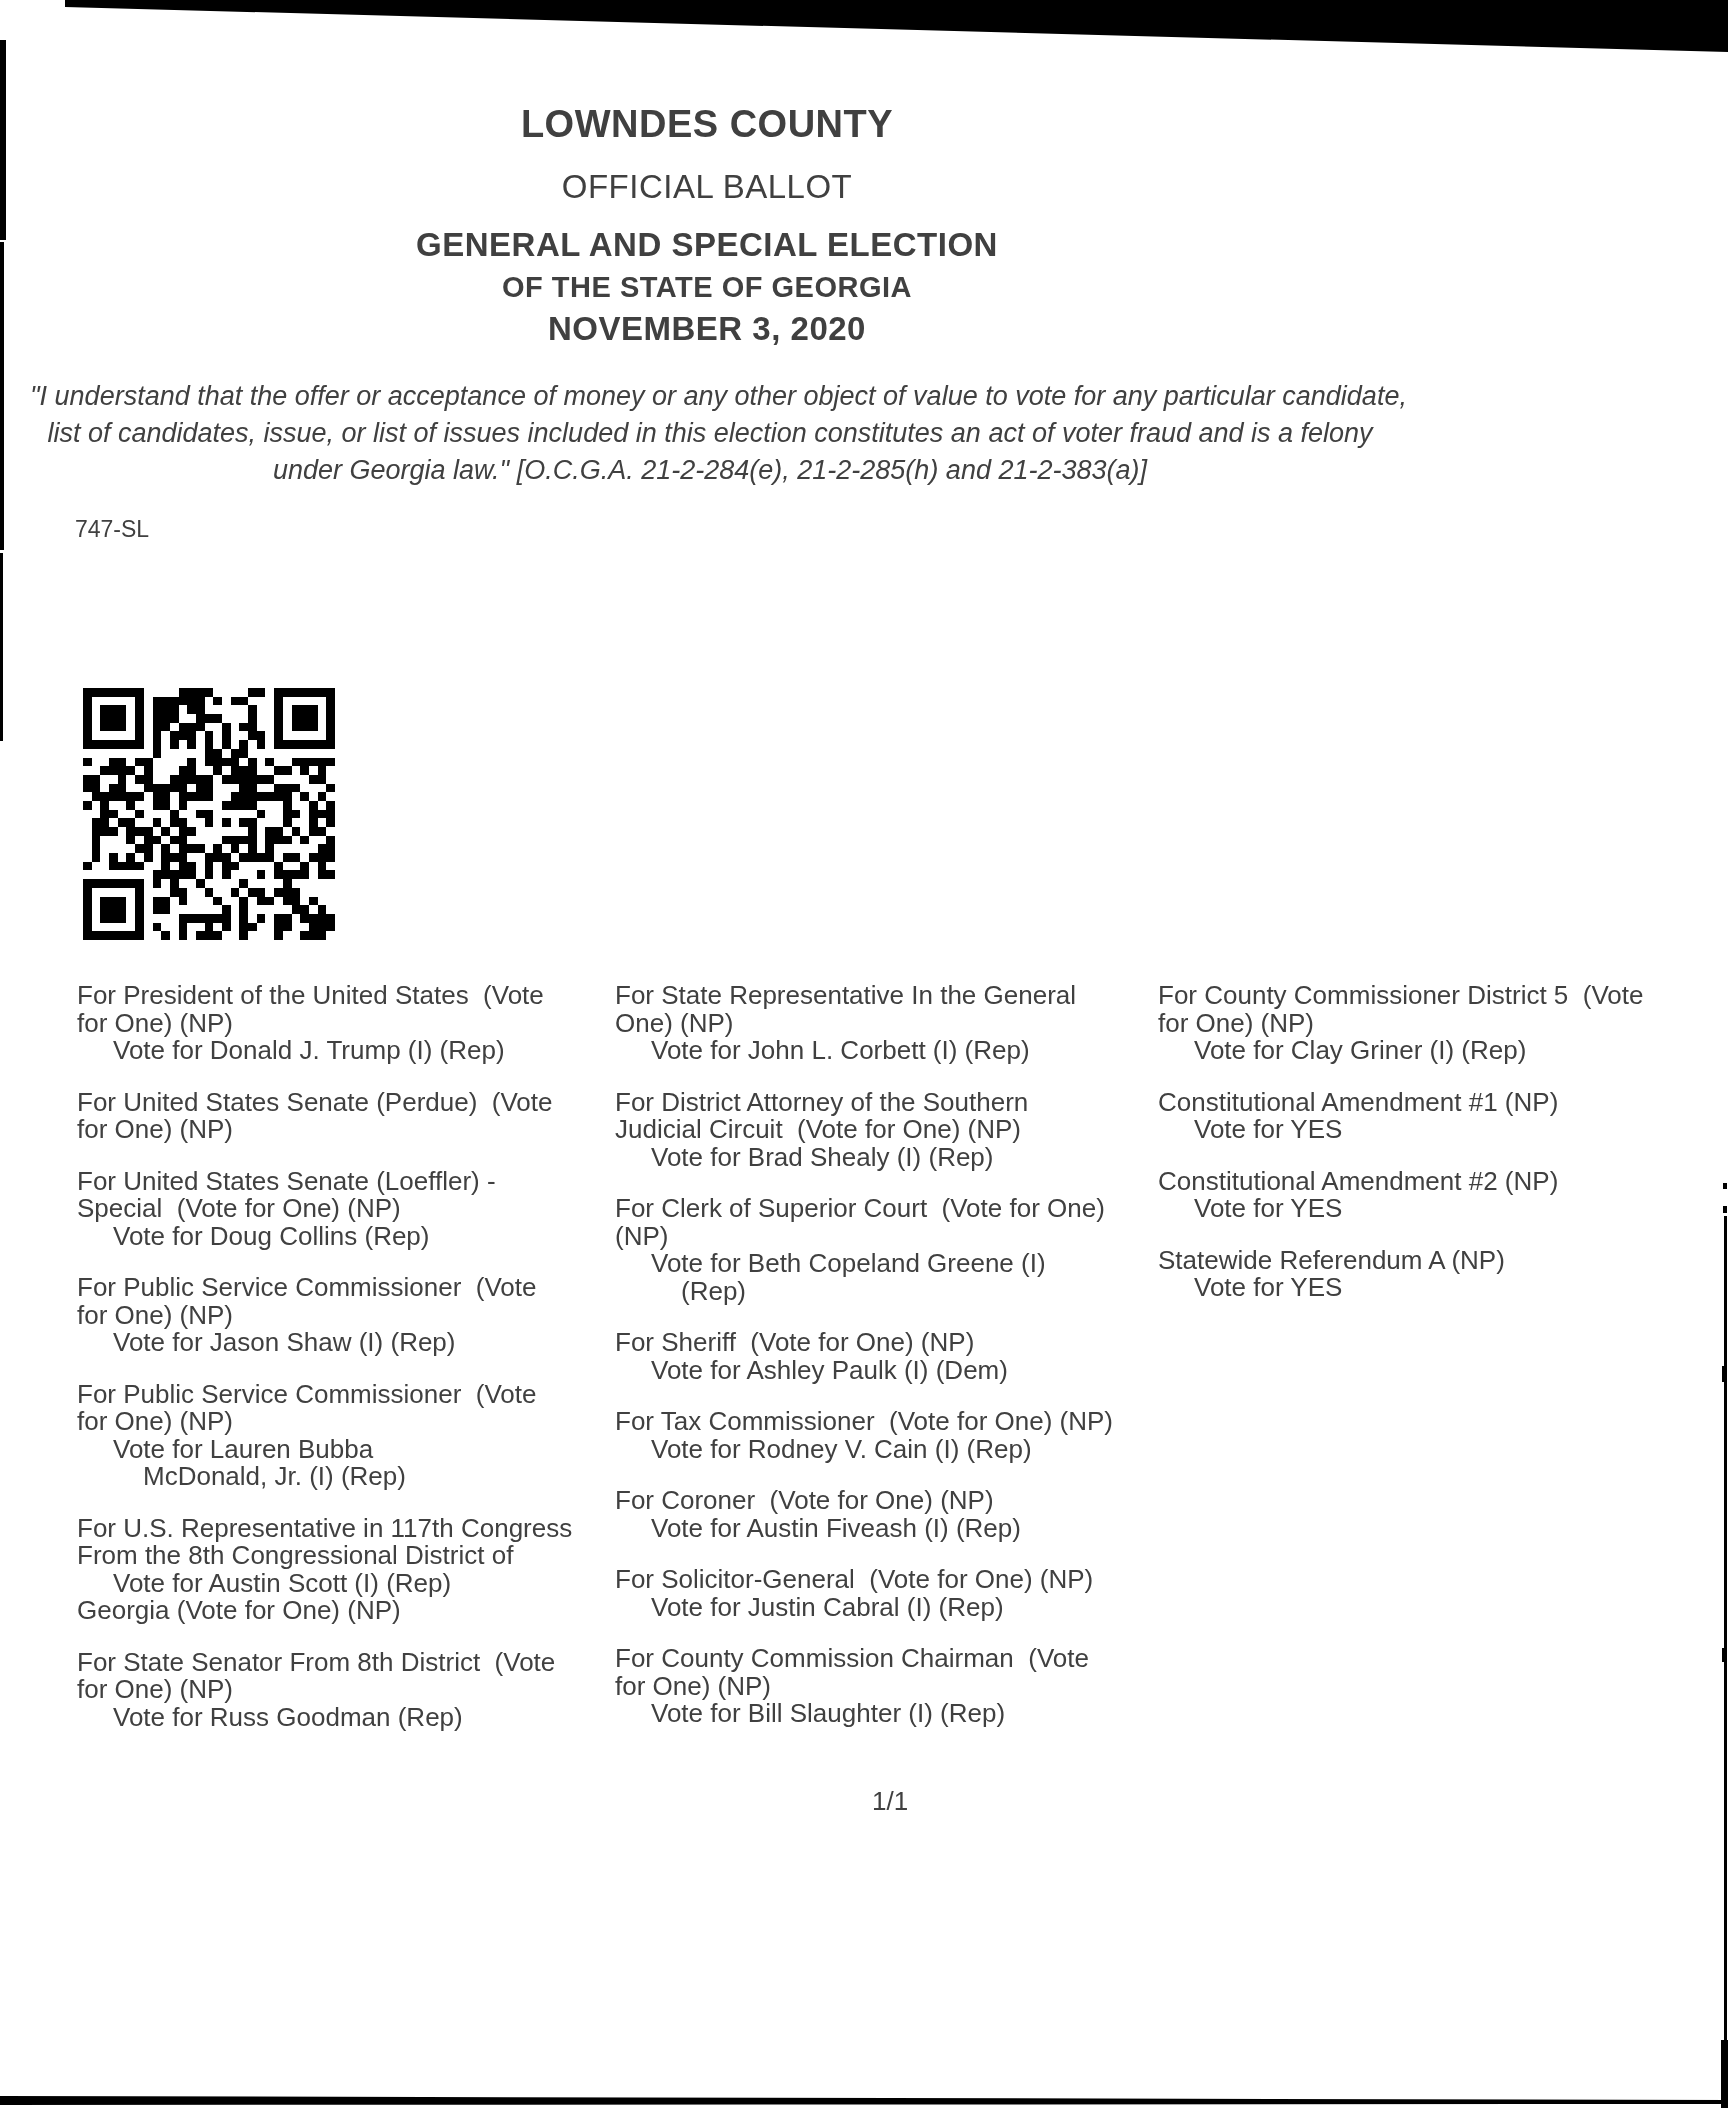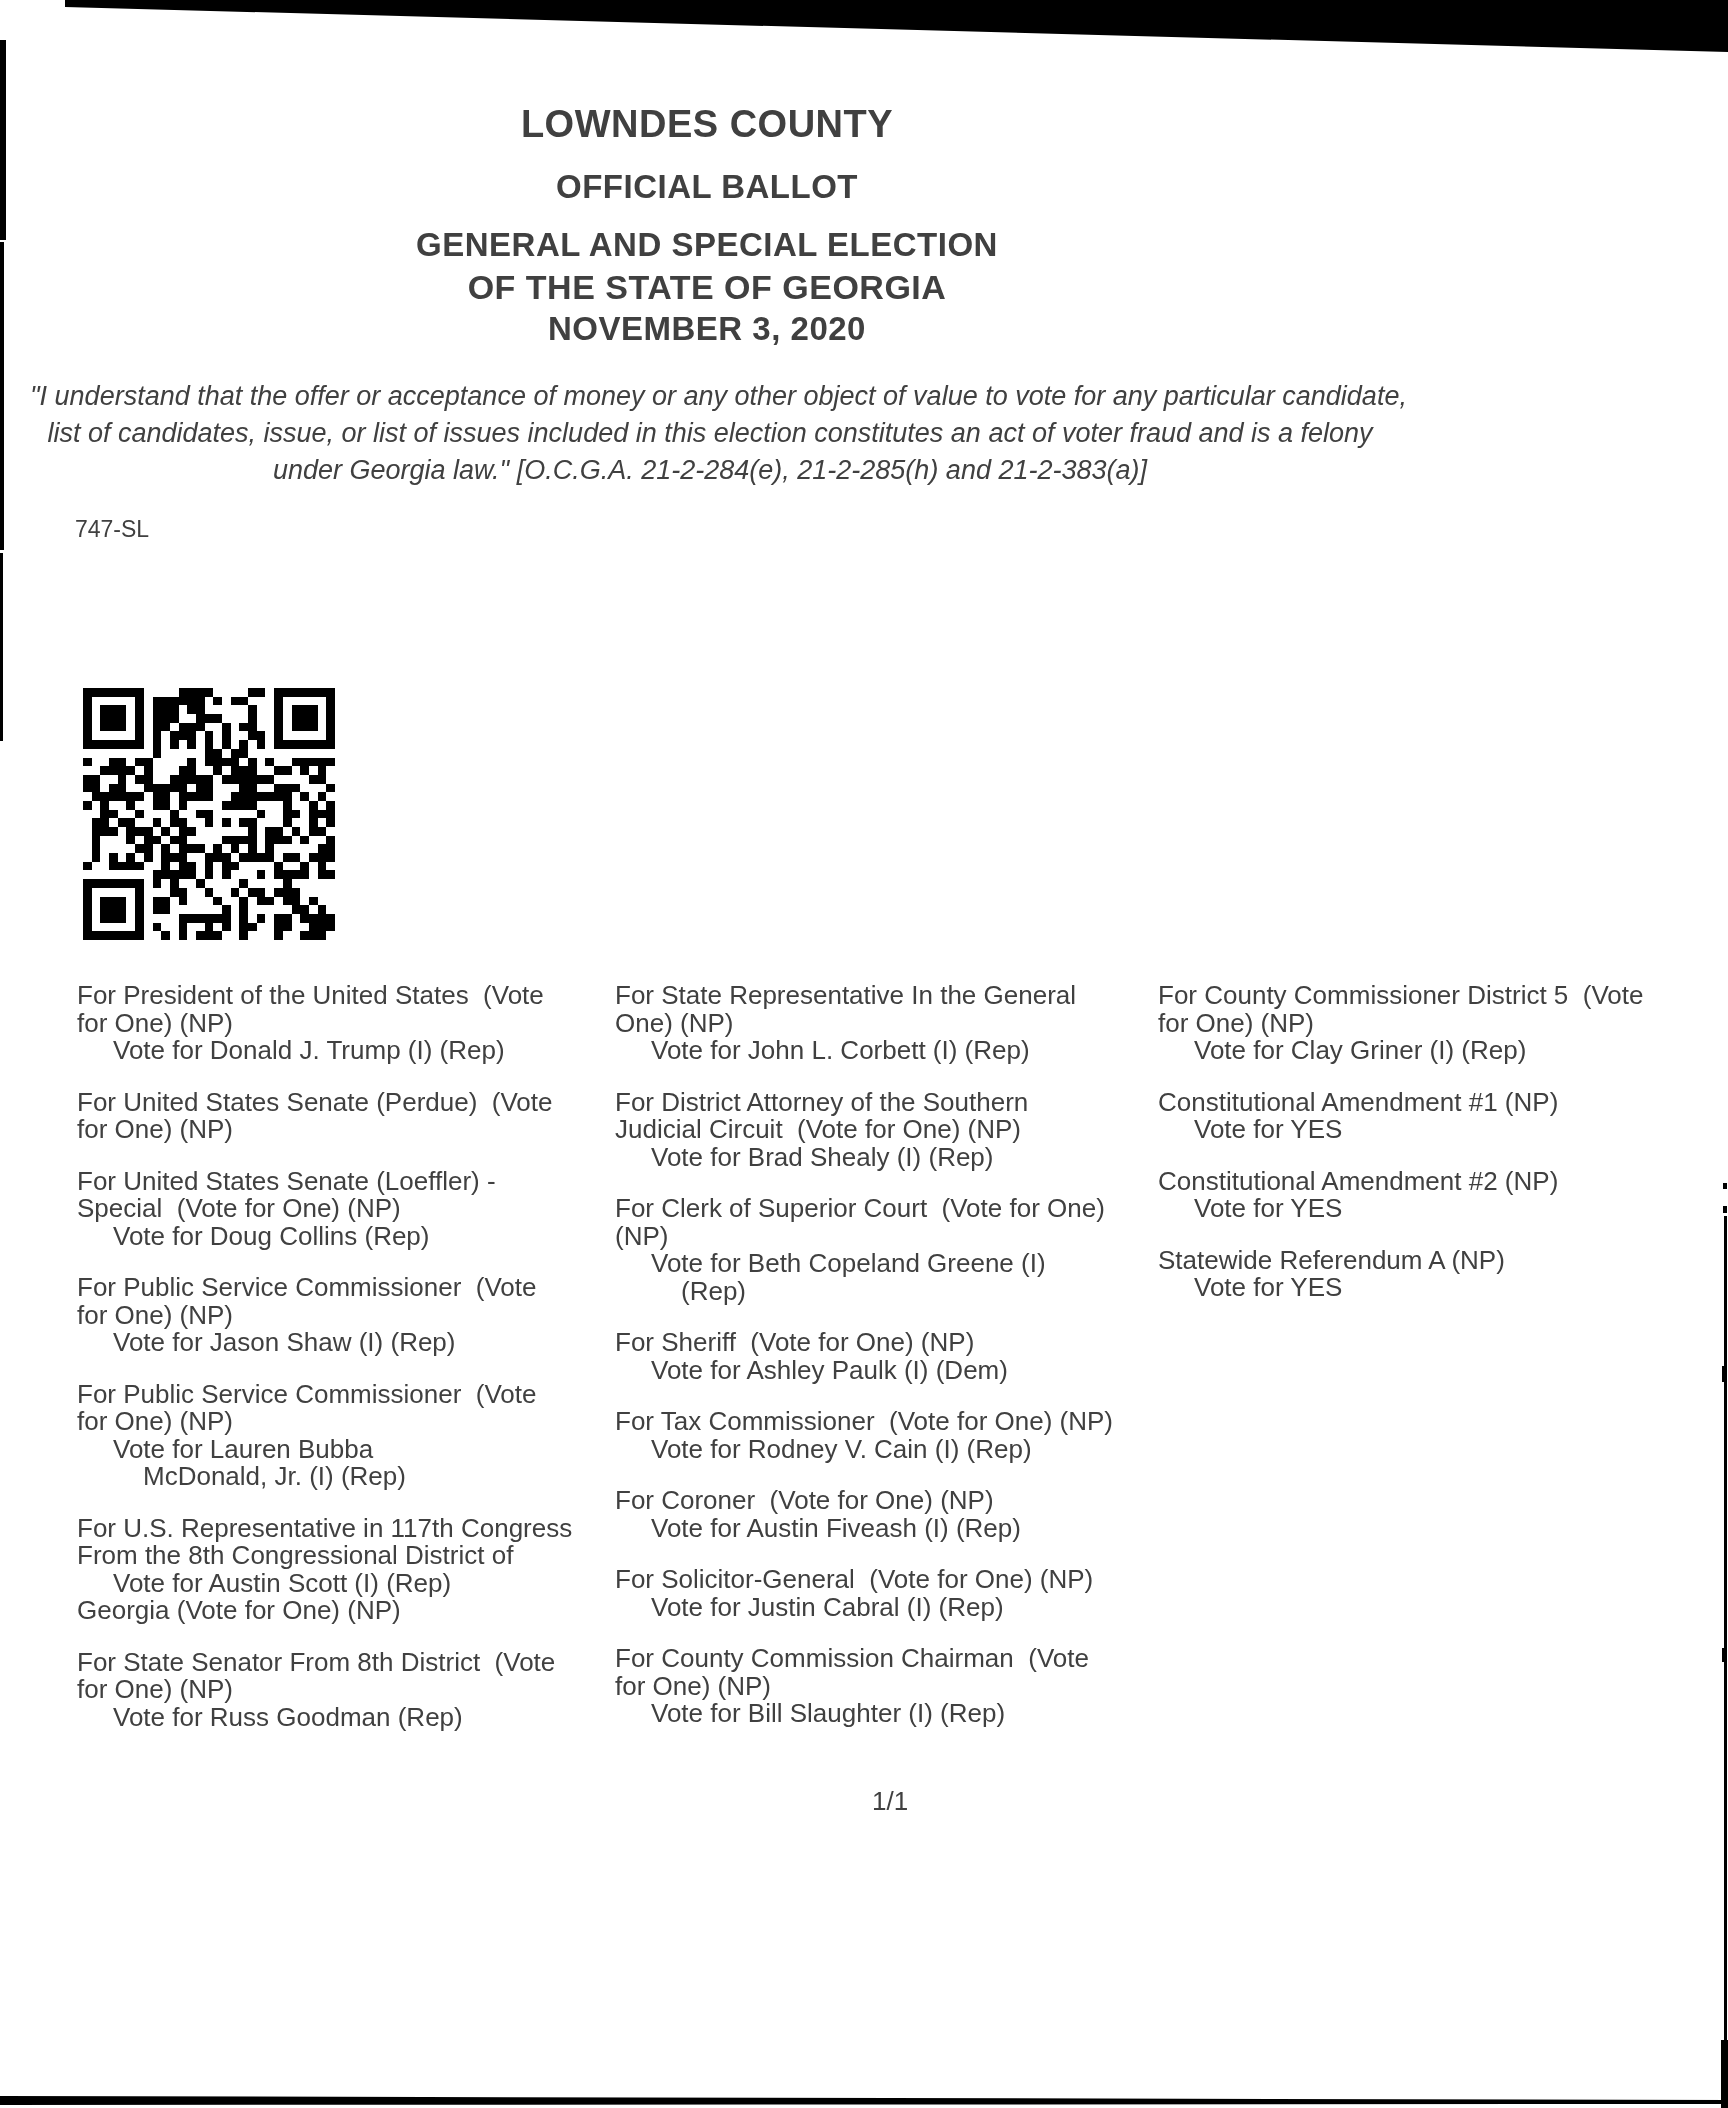--- a/index.html
+++ b/index.html
@@ -7,21 +7,21 @@
     position:relative;
     width:1728px;height:2108px;
     background:#ffffff;
     color:#404040;
     font-family:"Liberation Sans", sans-serif;
     overflow:hidden;
   }
   .abs{position:absolute;}
   .center-block{left:0;width:1414px;text-align:center;}
   .county-title{top:103px;font-size:38px;font-weight:bold;letter-spacing:.5px;}
-  .ballot-title{top:168px;font-size:33px;font-weight:bold;letter-spacing:.5px;}
+  .ballot-title{top:168px;font-size:33px;font-weight:normal;letter-spacing:.5px;}
   .election-title{top:224px;font-size:33px;font-weight:bold;line-height:42px;letter-spacing:.5px;}
   .disclaimer{top:378px;left:30px;width:1360px;text-align:center;
     font-size:27px;font-style:italic;line-height:37px;}
   .ballot-code{left:75px;top:516px;font-size:23px;}
   .qr{left:73px;top:688px;}
   .columns{top:982px;left:0;width:1728px;}
   .column{position:absolute;top:0;}
   .col-0{left:77px;width:540px;}
   .col-1{left:615px;width:545px;}
   .col-2{left:1158px;width:565px;}
@@ -48,21 +48,21 @@
     <rect x="1724" y="1216" width="3" height="892" fill="#000"></rect>
     <rect x="1722" y="1366" width="5" height="16" fill="#000"></rect>
     <rect x="1722" y="1648" width="5" height="14" fill="#000"></rect>
     <rect x="1721" y="2040" width="7" height="68" fill="#000"></rect>
   </svg>
 
   <div class="abs center-block county-title">LOWNDES COUNTY</div>
   <div class="abs center-block ballot-title">OFFICIAL BALLOT</div>
   <div class="abs center-block election-title" id="election-title">
       <div class="line " style="font-size: 33px; line-height: 42px;">GENERAL AND SPECIAL ELECTION</div>
-      <div class="line " style="font-size: 34px; line-height: 42px;">OF THE STATE OF GEORGIA</div>
+      <div class="line " style="font-size: 29px; line-height: 42px;">OF THE STATE OF GEORGIA</div>
       <div class="line " style="font-size: 33px; line-height: 42px;">NOVEMBER 3, 2020</div>
     </div>
 
   <div class="abs disclaimer" id="disclaimer">
       <div class="line " style="font-size: 27px; line-height: 37px; white-space: pre;">"I understand that the offer or acceptance of money or any other object of value to vote for any particular candidate,</div>
       <div class="line " style="font-size: 27px; line-height: 37px; white-space: pre;">list of candidates, issue, or list of issues included in this election constitutes an act of voter fraud and is a felony</div>
       <div class="line " style="font-size: 27px; line-height: 37px; white-space: pre;">under Georgia law." [O.C.G.A. 21-2-284(e), 21-2-285(h) and 21-2-383(a)]</div>
     </div>
 
   <div class="abs ballot-code">747-SL</div>

